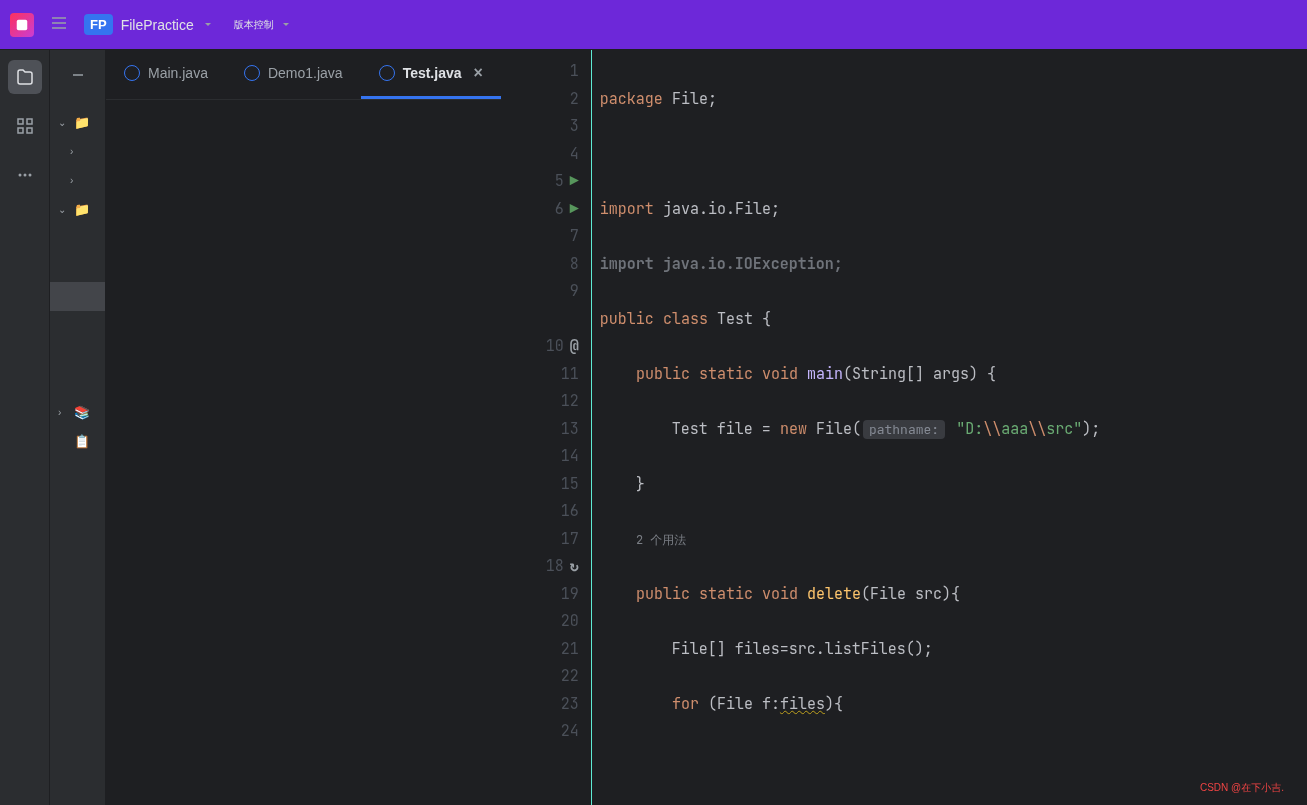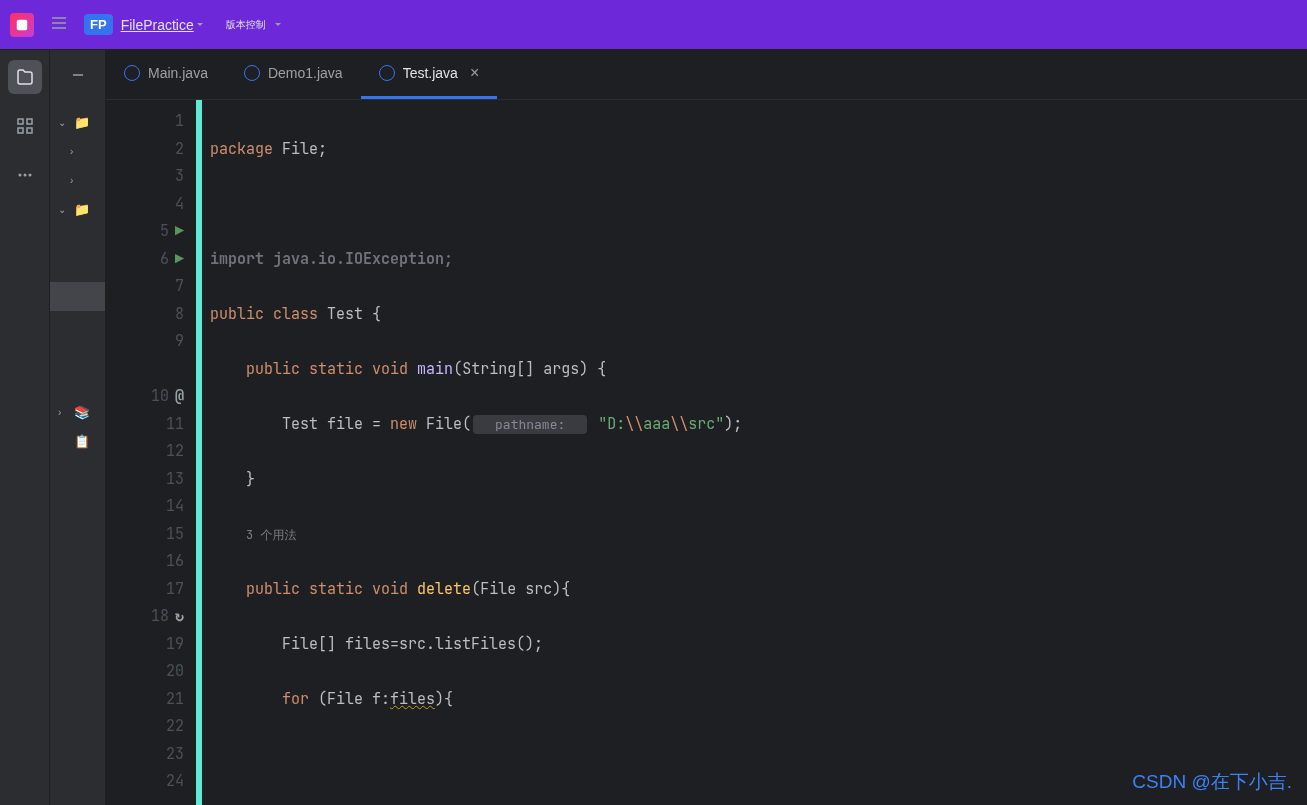--- a/index.html
+++ b/index.html
@@ -42,22 +42,21 @@
       color: white;
       padding: 3px 6px;
       border-radius: 4px;
       font-size: 13px;
       font-weight: 600;
       margin-right: 8px;
     }
     .project-name {
       color: #dfe1e5;
       font-size: 14px;
-      margin-right: 0;
-      text-decoration: underline;
+      margin-right: 8px;
     }
     .chevron-down {
       color: #9aa0a6;
       margin-right: 20px;
     }
     .menu-item {
       color: #dfe1e5;
       font-size: 10px;
       margin-right: 6px;
     }
@@ -134,21 +133,21 @@
     
     
     .editor-area {
       position: absolute;
       top: 50px;
       left: 106px;
       right: 0;
       bottom: 0;
       background: #1e1f22;
       display: flex;
-      flex-direction: column;
+      flex-direction: row;
     }
     
     
     .tabs {
       height: 50px;
       display: flex;
       align-items: stretch;
       background: #1e1f22;
       border-bottom: 1px solid #2b2d30;
     }
@@ -158,20 +157,21 @@
       padding: 0 18px;
       color: #9aa0a6;
       font-size: 14px;
       cursor: pointer;
       border-bottom: 3px solid transparent;
       gap: 8px;
     }
     .tab.active {
       color: #dfe1e5;
       border-bottom-color: #3574f0;
+      font-weight: bold;
     }
     .tab-icon {
       width: 16px; height: 16px;
       border: 1.5px solid #3574f0;
       border-radius: 50%;
     }
     .tab-close {
       color: #9aa0a6;
       font-size: 16px;
       margin-left: 4px;
@@ -209,55 +209,55 @@
     .annot-gutter {
       color: #9aa0a6;
       font-weight: bold;
     }
     .code {
       flex: 1;
       padding-top: 8px;
       padding-left: 8px;
       white-space: pre;
       color: #bcbec4;
-      border-left: 6px solid #5eead4;
+      border-left: 1px solid #5eead4;
     }
     .code-line { height: 27.5px; }
     
     
     .kw { color: #cf8e6d; }
     .str { color: #6aab73; }
     .esc { color: #cf8e6d; }
     .fn { color: #c4b5fd; }
     .fn-decl { color: #ffc66d; }
     .unused { color: #6f737a; font-weight: bold; }
     .param-hint {
       background: #393b40;
       color: #858a94;
-      padding: 1px 22px;
+      padding: 1px 6px;
       border-radius: 4px;
       font-size: 13px;
       margin: 0 2px;
     }
     .usage-hint {
       color: #7a7e85;
       font-size: 12px;
     }
     .warn-underline {
       text-decoration: underline wavy #bea01e;
       text-decoration-thickness: 1px;
     }
     .ital { font-style: italic; }
     
     .watermark {
       position: absolute;
       bottom: 10px;
-      right: 15px;
-      color: #3b82f6;
-      font-size: 19px;
+      right: 23px;
+      color: #ef4444;
+      font-size: 10px;
     }
   </style>
 </head>
 <body>
 
 <div class="titlebar">
   <div class="app-icon">
     <svg viewBox="0 0 16 16" fill="white">
         <rect x="2" y="2" width="12" height="12" rx="2"></rect>
       </svg>
@@ -437,26 +437,27 @@
       <div class="gutter-line">
           <span>23</span>
         </div>
       <div class="gutter-line">
           <span>24</span>
         </div>
     </div>
     <div class="code">
 <div class="code-line"><span class="kw">package</span><span> File;</span></div>
 <div class="code-line"></div>
+<div class="code-line"><span class="kw">import</span><span> java.io.File;</span></div>
 <div class="code-line"><span class="unused">import java.io.IOException;</span></div>
 <div class="code-line"><span class="kw">public</span> <span class="kw">class</span> <span>Test</span><span> {</span></div>
 <div class="code-line">    <span class="kw">public</span> <span class="kw">static</span> <span class="kw">void</span> <span class="fn">main</span><span>(String[] args) {</span></div>
 <div class="code-line"><span>        Test file = </span><span class="kw">new</span><span> File(</span><span class="param-hint">pathname:</span> <span class="str">"D:</span><span class="esc">\\</span><span class="str">aaa</span><span class="esc">\\</span><span class="str">src"</span><span>);</span></div>
 <div class="code-line"><span>    }</span></div>
-<div class="code-line">    <span class="usage-hint">3 个用法</span></div>
+<div class="code-line">    <span class="usage-hint">2 个用法</span></div>
 <div class="code-line">    <span class="kw">public</span> <span class="kw">static</span> <span class="kw">void</span> <span class="fn-decl">delete</span><span>(File src){</span></div>
 <div class="code-line"><span>        File[] files=src.listFiles();</span></div>
 <div class="code-line">        <span class="kw">for</span><span> (File f:</span><span class="warn-underline">files</span><span>){</span></div>
 
 
 
 
 
 
 

